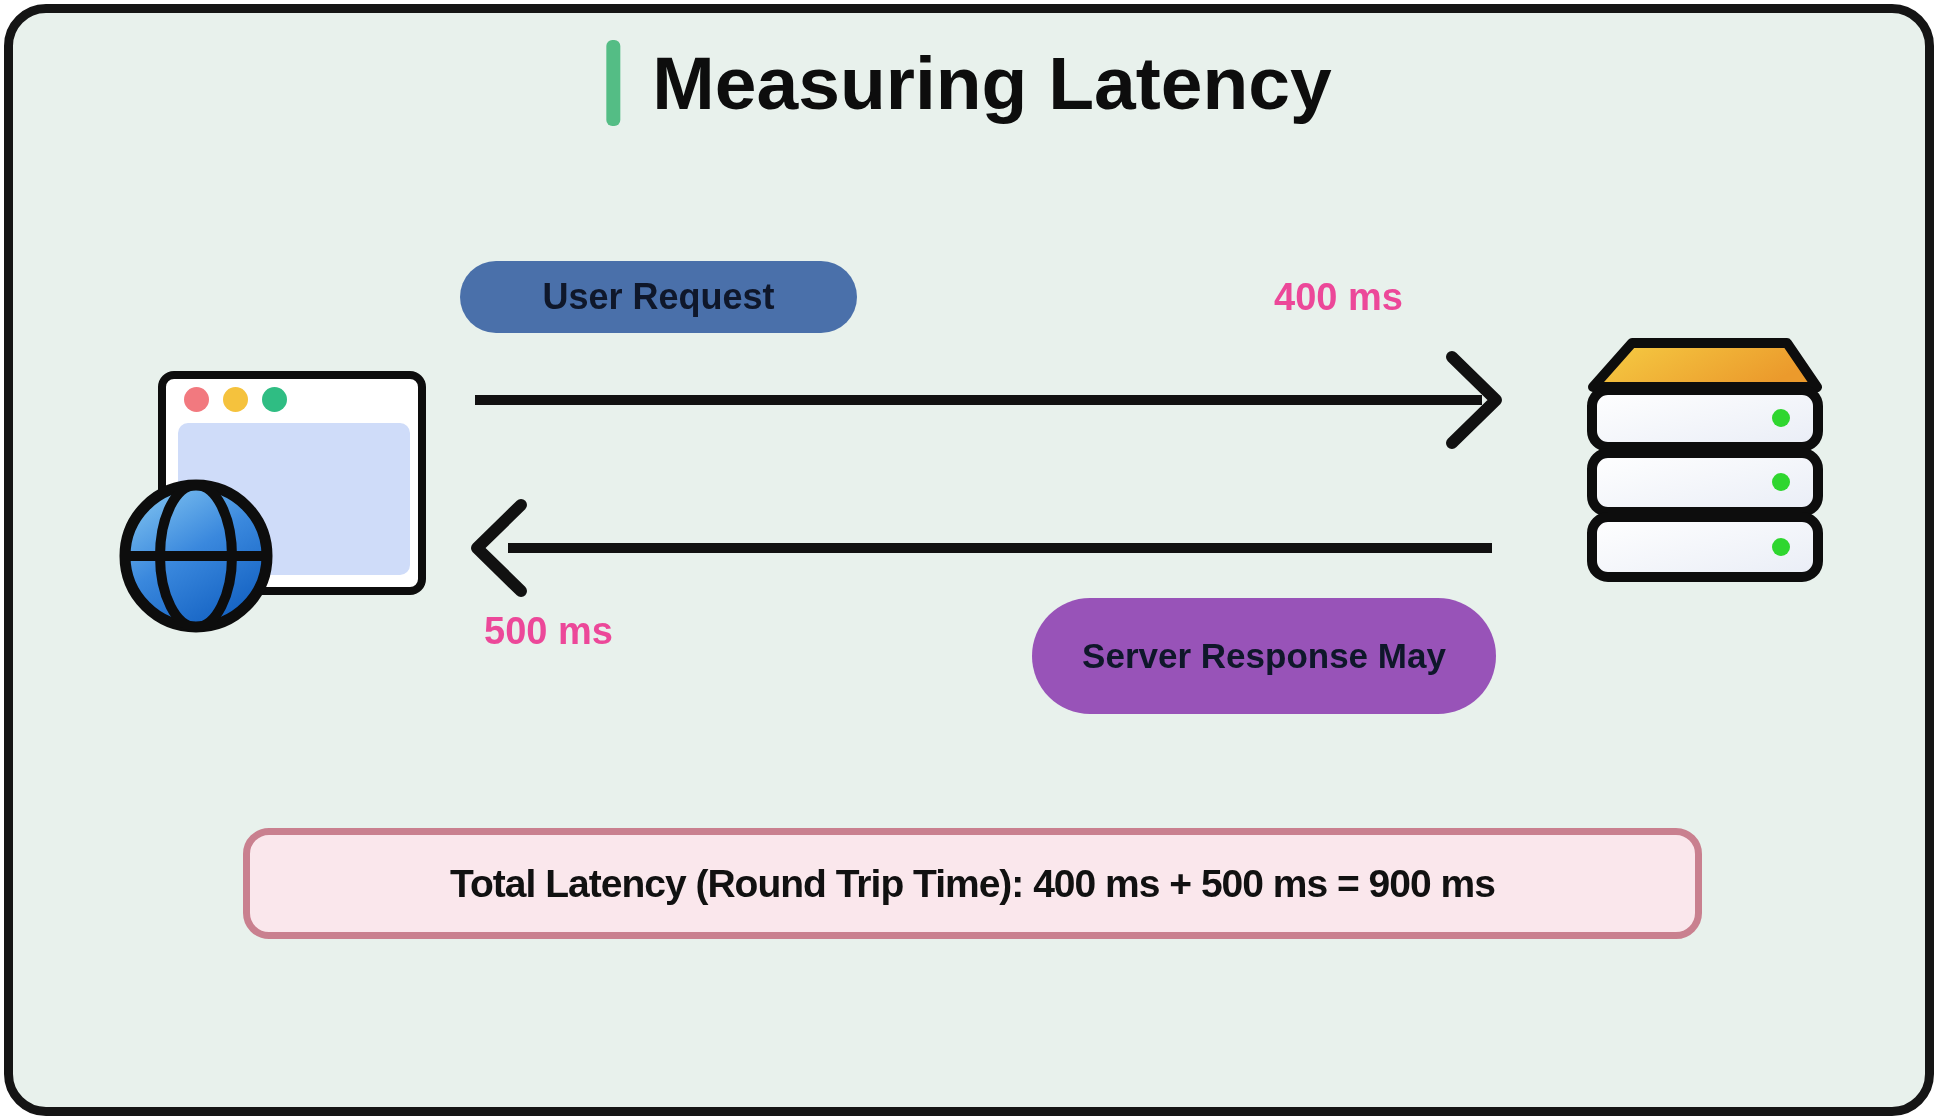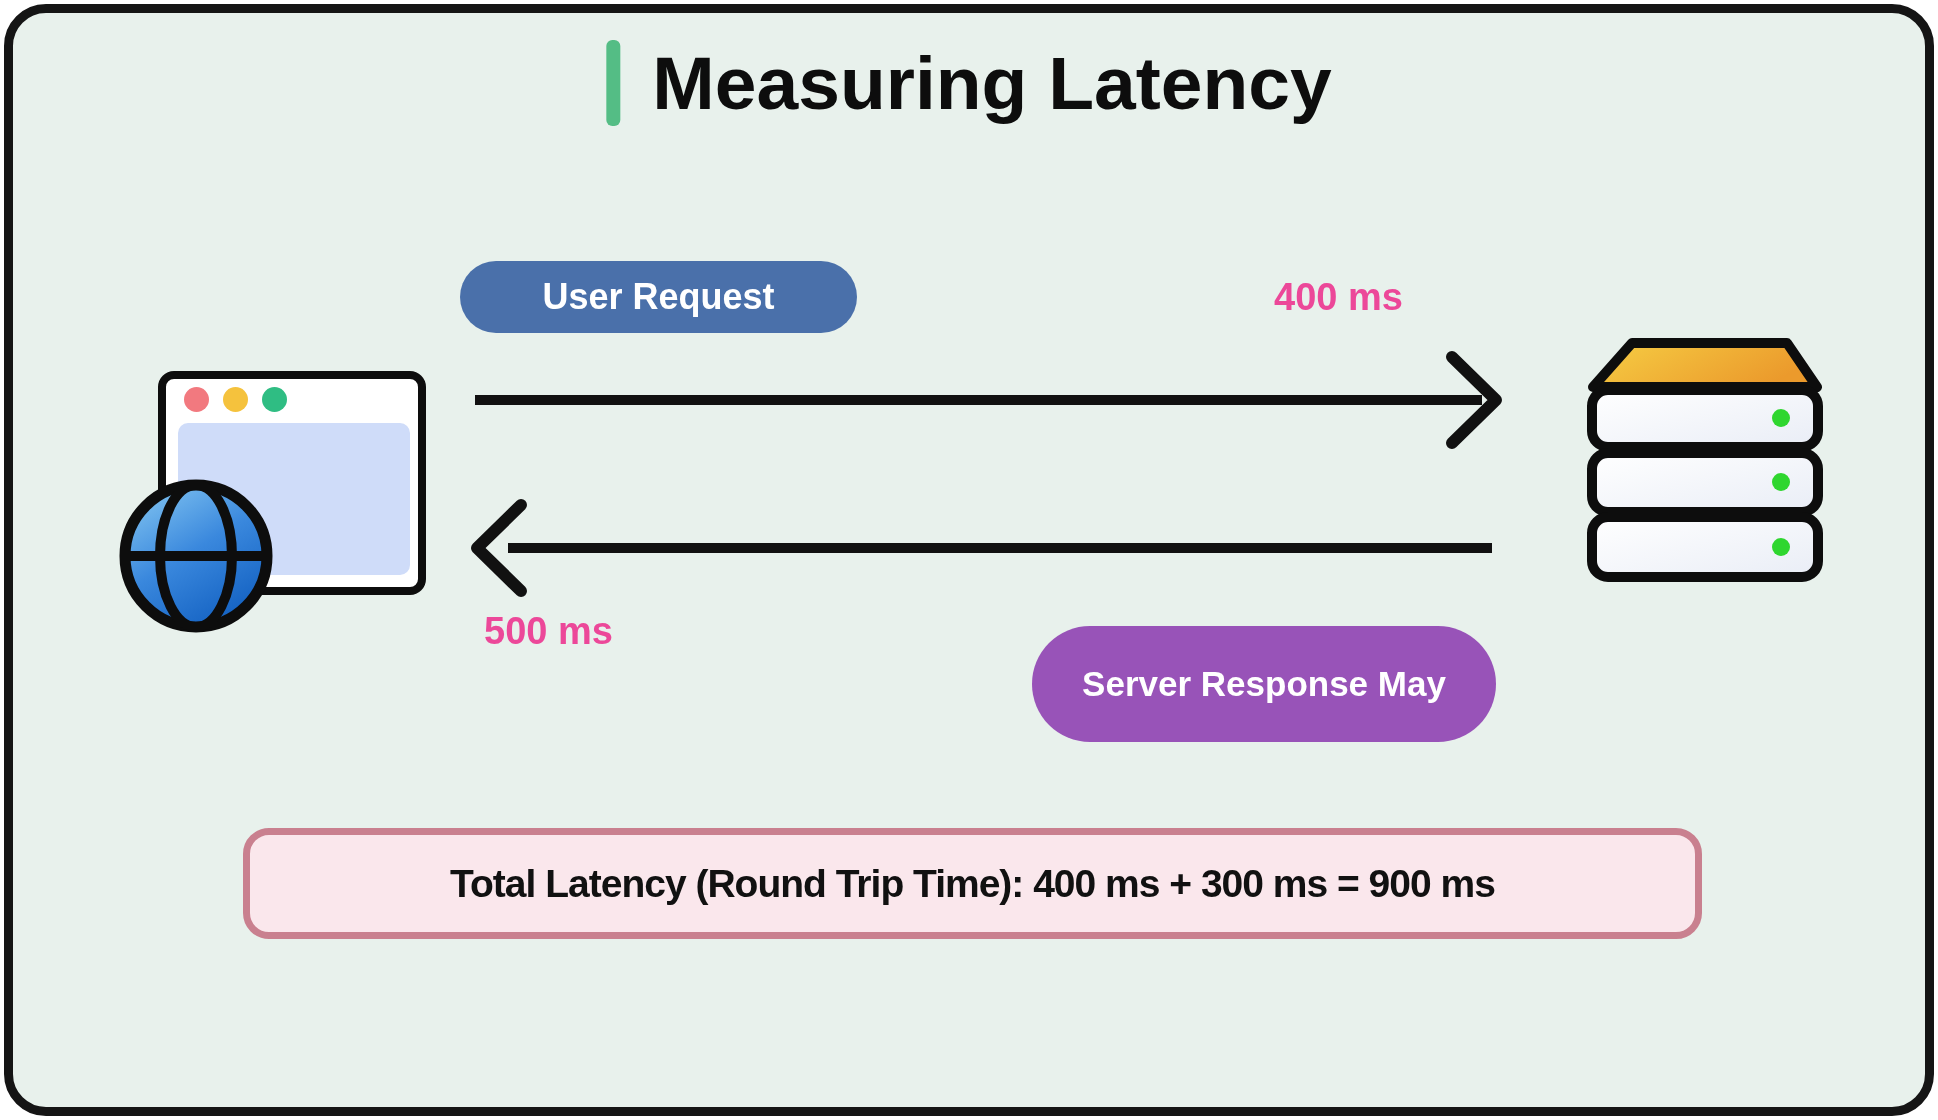--- a/index.html
+++ b/index.html
@@ -45,33 +45,33 @@
     letter-spacing: 0px;
     line-height: 86px;
   }
   
   .badge {
     position: absolute;
     display: flex;
     flex-direction: column;
     align-items: center;
     justify-content: center;
-    color: #ffffff;
+    color: #0f172a;
     font-weight: bold;
     text-align: center;
   }
   .badge-request {
     left: 460px; top: 261px;
     width: 397px; height: 72px;
     border-radius: 36px;
     background: #4a70aa;
     font-size: 36px;
   }
   .badge-response {
-    left: 1032px; top: 626px;
+    left: 1032px; top: 598px;
     width: 464px; height: 116px;
     border-radius: 58px;
     background: #9853b8;
     font-size: 35px;
     line-height: 42px;
   }
   
   .latency-label {
     position: absolute;
     font-size: 38px;
@@ -220,16 +220,16 @@
     <span>User Request</span>
   </div>
   <div class="latency-label latency-request">400 ms</div>
 
   <div class="badge badge-response">
     <span>Server Response May</span>
   </div>
   <div class="latency-label latency-response">500 ms</div>
 
   <div class="summary-box">
-    <span>Total Latency (Round Trip Time): 400 ms + 300 ms = 900 ms</span>
+    <span>Total Latency (Round Trip Time): 400 ms + 500 ms = 900 ms</span>
   </div>
 
 </div>
 
 </body></html>

